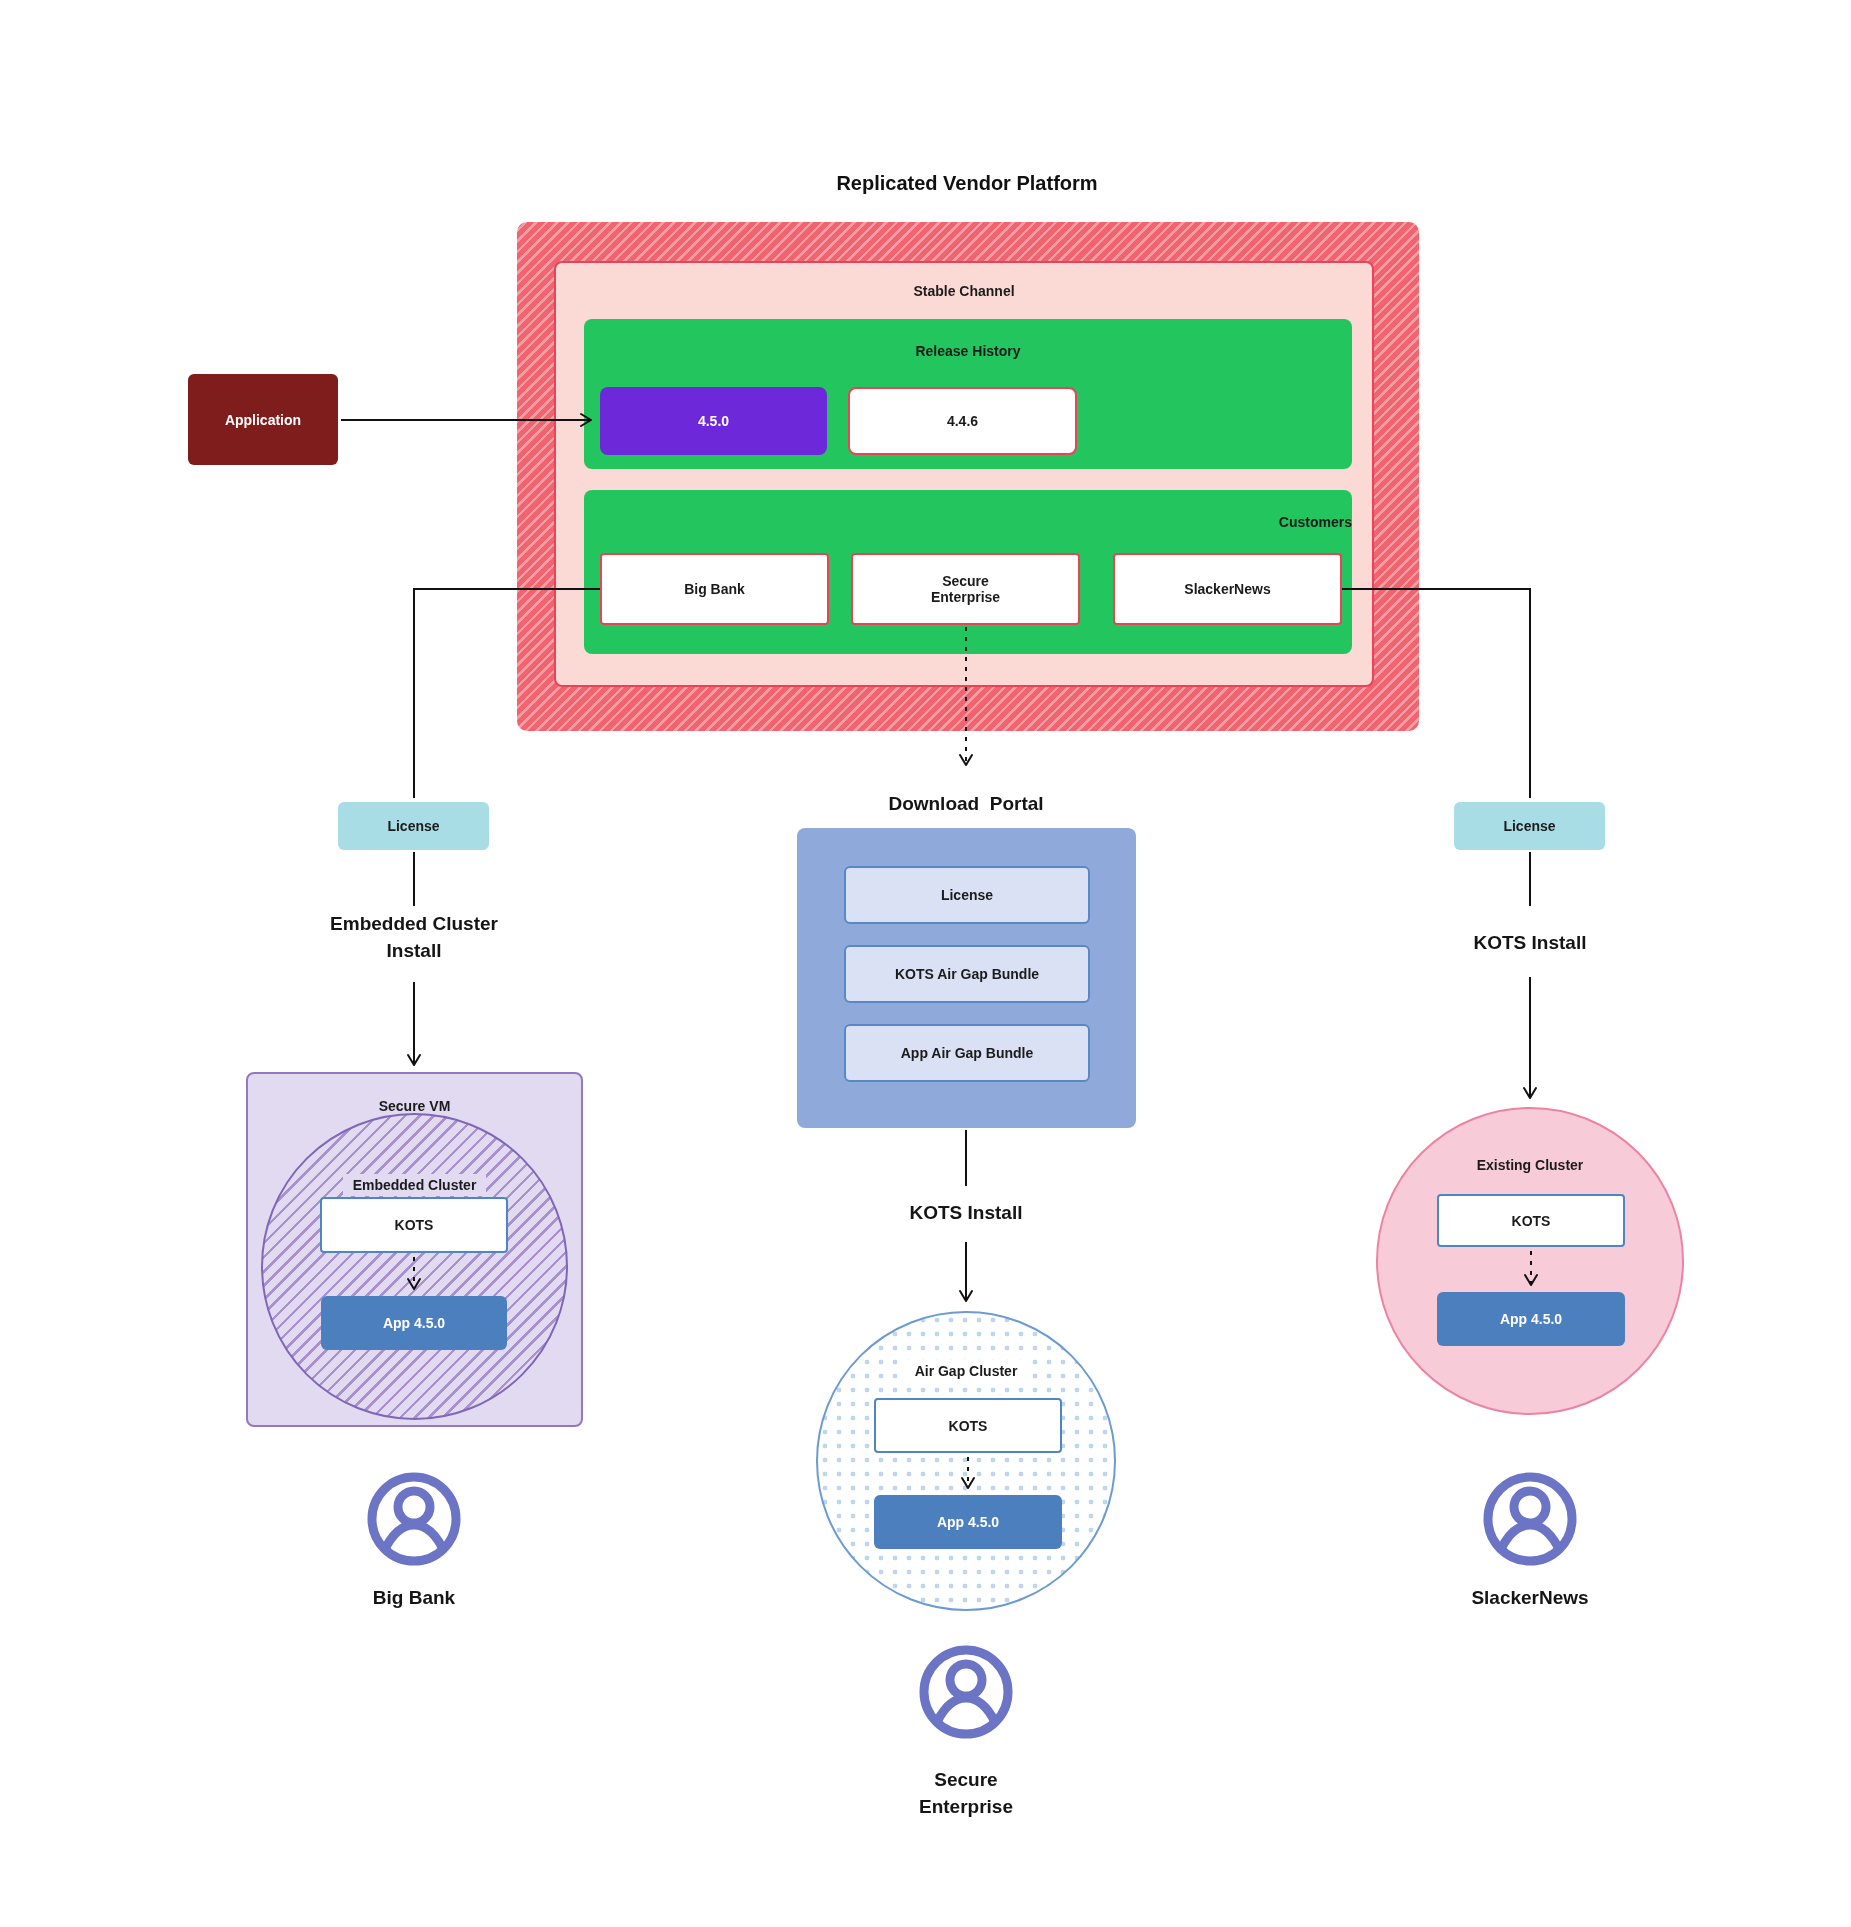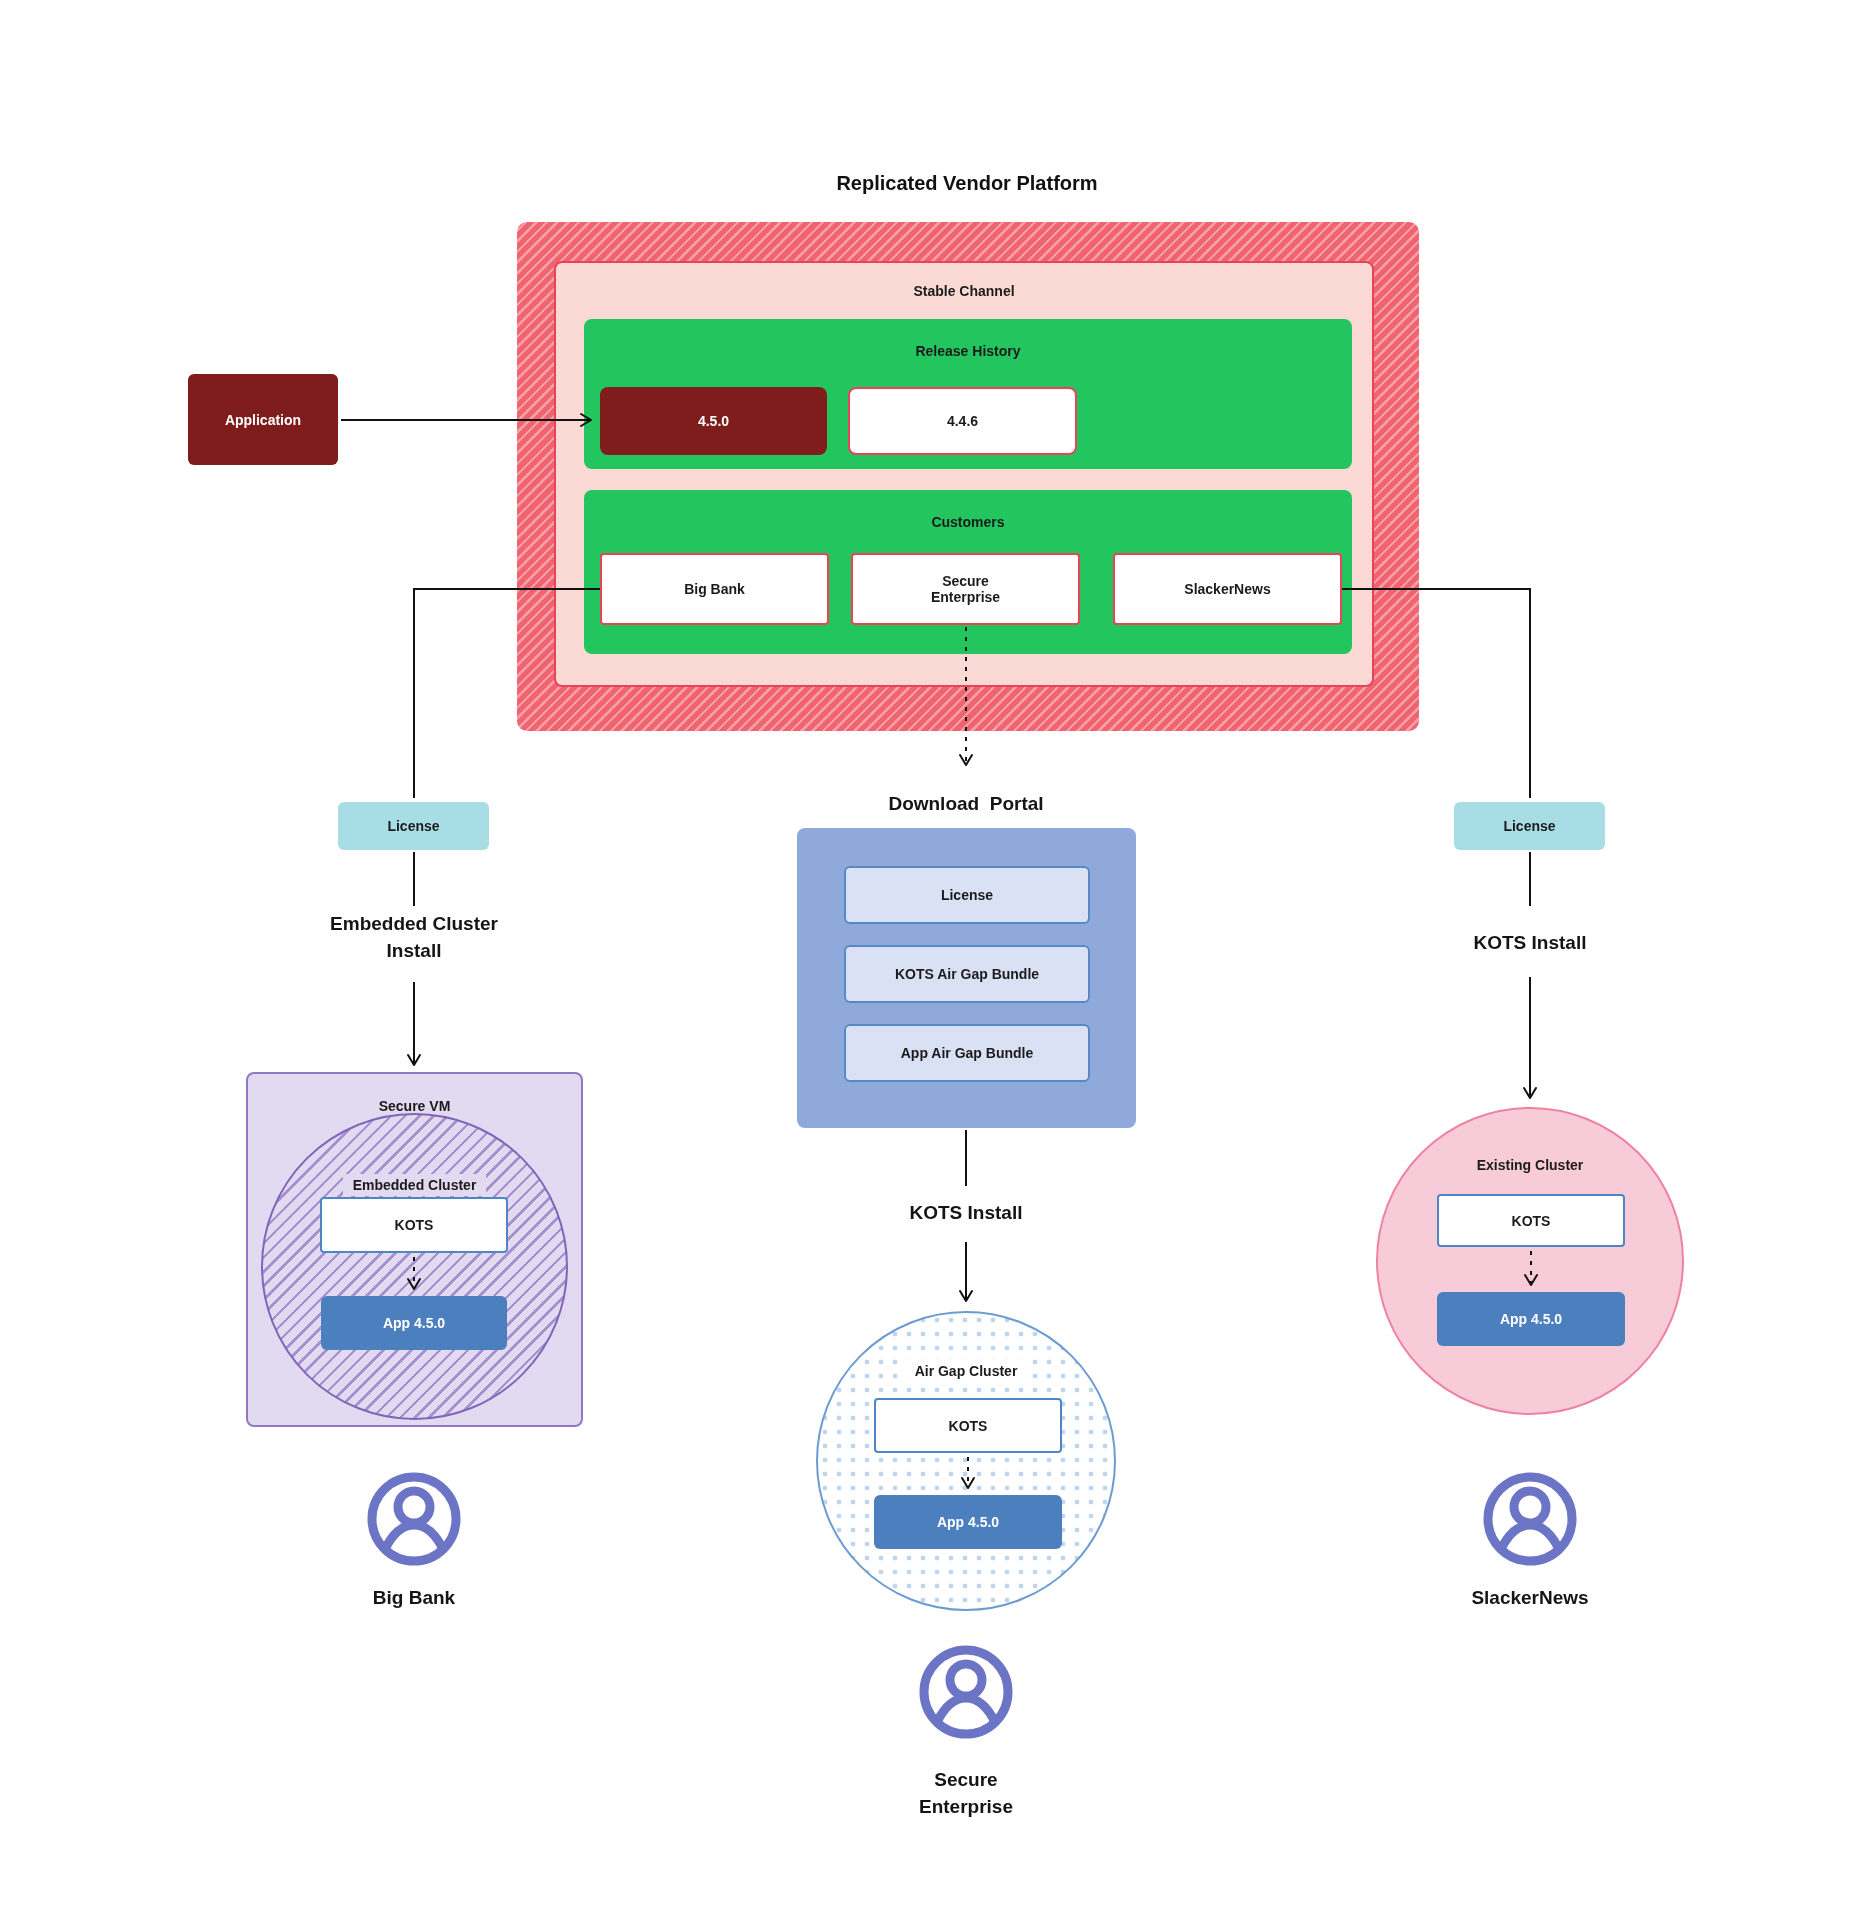--- a/index.html
+++ b/index.html
@@ -22,21 +22,21 @@
   .flow-label { font-size: 19px; font-weight: 600; text-align: center; line-height: 27px; color: #151515; }
 
   .diagram-title { font-size: 20px; font-weight: 600; text-align: center; color: #111; }
 
   .hatch-red {
     background: repeating-linear-gradient(135deg, #F1636E 0px, #F1636E 5px, #F59DA4 5px, #F59DA4 7.5px);
     border-radius: 10px;
   }
   .stable-channel { background: #FBD9D5; border: 2px solid #E9435A; border-radius: 8px; }
   .pink-section { background: #22c55e; border-radius: 8px; }
-  .release-hot { background: #7f1d1d; border-radius: 8px; }
+  .release-hot { background: #6d28d9; border-radius: 8px; }
   .release-old { background: #ffffff; border: 2px solid #E9435A; border-radius: 8px; }
   .customer-box { background: #ffffff; border: 2px solid #E9435A; border-radius: 4px; }
   .application-box { background: #7f1d1d; border-radius: 6px; }
   .license-box { background: #A9DDE5; border-radius: 6px; }
   .portal-box { background: #90A9DB; border-radius: 8px; }
   .portal-item { background: #DBE1F5; border: 2px solid #5888C8; border-radius: 6px; }
   .vm-box { background: #E2DAF0; border: 2px solid #9277C1; border-radius: 8px; }
   .hatch-purple-circle {
     background: repeating-linear-gradient(135deg, #A990D1 0px, #A990D1 2.5px, #E2DAF0 2.5px, #E2DAF0 10px);
     border: 2px solid #8066B8;
@@ -76,21 +76,21 @@
     <span class="top-label" style="top:24px;">Release History</span>
   </div>
   <div class="abs release-hot flex-center" style="left:600px; top:387px; width:227px; height:68px;">
     <span class="box-text-white">4.5.0</span>
   </div>
   <div class="abs release-old flex-center" style="left:848px; top:387px; width:229px; height:68px;">
     <span class="box-text">4.4.6</span>
   </div>
 
   <div class="abs pink-section" style="left:584px; top:490px; width:768px; height:164px;">
-    <span class="top-label" style="top:24px;">Customers</span>
+    <span class="top-label" style="top:24px;text-align:right;">Customers</span>
   </div>
   <div class="abs customer-box flex-center" style="left:600px; top:553px; width:229px; height:72px;">
     <span class="box-text">Big Bank</span>
   </div>
   <div class="abs customer-box flex-center" style="left:851px; top:553px; width:229px; height:72px;">
     <span class="box-text" style="max-width:110px;">Secure Enterprise</span>
   </div>
   <div class="abs customer-box flex-center" style="left:1113px; top:553px; width:229px; height:72px;">
     <span class="box-text">SlackerNews</span>
   </div>

